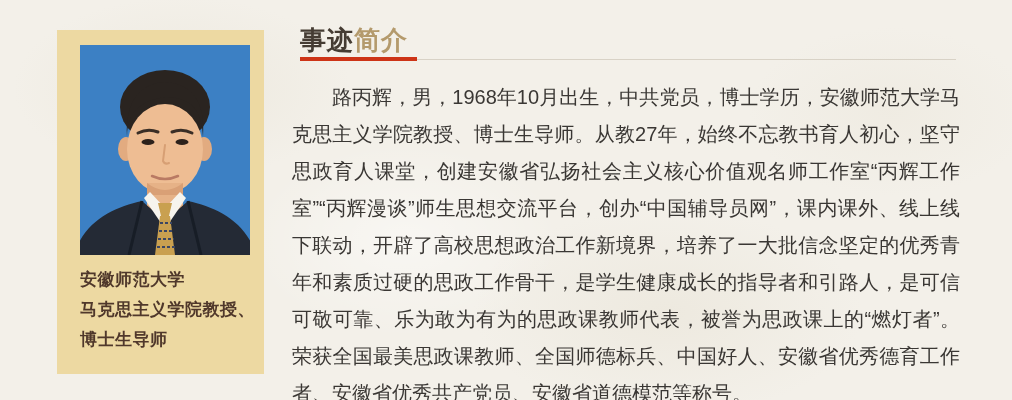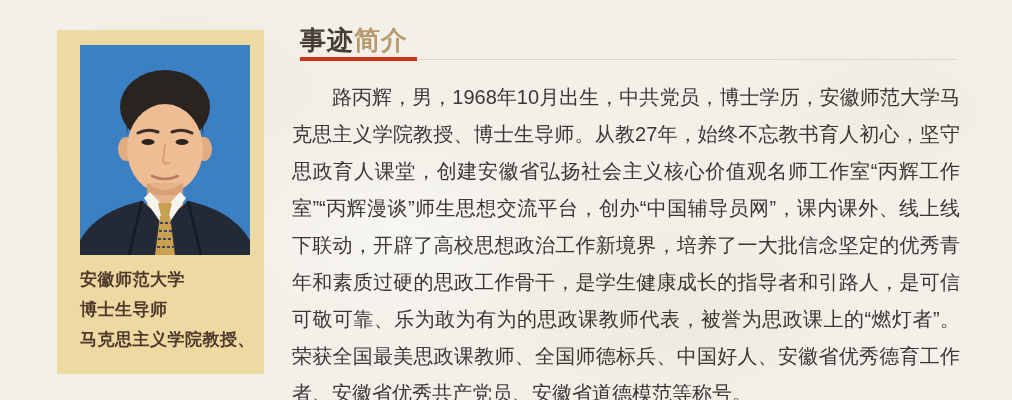--- a/index.html
+++ b/index.html
@@ -130,22 +130,22 @@
         <path d="M64 153 L85 184 L84 162 L70 147 Z" fill="#f6f4ee"></path>
         <path d="M106 153 L85 184 L86 162 L100 147 Z" fill="#f6f4ee"></path>
 
         <path d="M78 158 L92 158 L89 171 L81 171 Z" fill="#c9a050"></path>
         <path d="M80 171 L90 171 L95 210 L75 210 Z" fill="#c9a050"></path>
         <path d="M80 178 H92 M79 186 H93 M78 194 H94 M77 202 H95" stroke="#3b4663" stroke-width="2" stroke-dasharray="3 2"></path>
       </svg>
     </div>
     <div class="card-text">
       <div>安徽师范大学</div>
+      <div>马克思主义学院教授、</div>
       <div>博士生导师</div>
-      <div>马克思主义学院教授、</div>
     </div>
   </aside>
 
   <section class="content">
     <h2 class="heading"><span>事迹</span><span class="gold">简介</span></h2>
     <div class="divider">
       <span class="red-bar"></span>
       <span class="thin-line"></span>
     </div>
     <p class="bio">路丙辉，男，1968年10月出生，中共党员，博士学历，安徽师范大学马克思主义学院教授、博士生导师。从教27年，始终不忘教书育人初心，坚守思政育人课堂，创建安徽省弘扬社会主义核心价值观名师工作室“丙辉工作室”“丙辉漫谈”师生思想交流平台，创办“中国辅导员网”，课内课外、线上线下联动，开辟了高校思想政治工作新境界，培养了一大批信念坚定的优秀青年和素质过硬的思政工作骨干，是学生健康成长的指导者和引路人，是可信可敬可靠、乐为敢为有为的思政课教师代表，被誉为思政课上的“燃灯者”。荣获全国最美思政课教师、全国师德标兵、中国好人、安徽省优秀德育工作者、安徽省优秀共产党员、安徽省道德模范等称号。</p>

